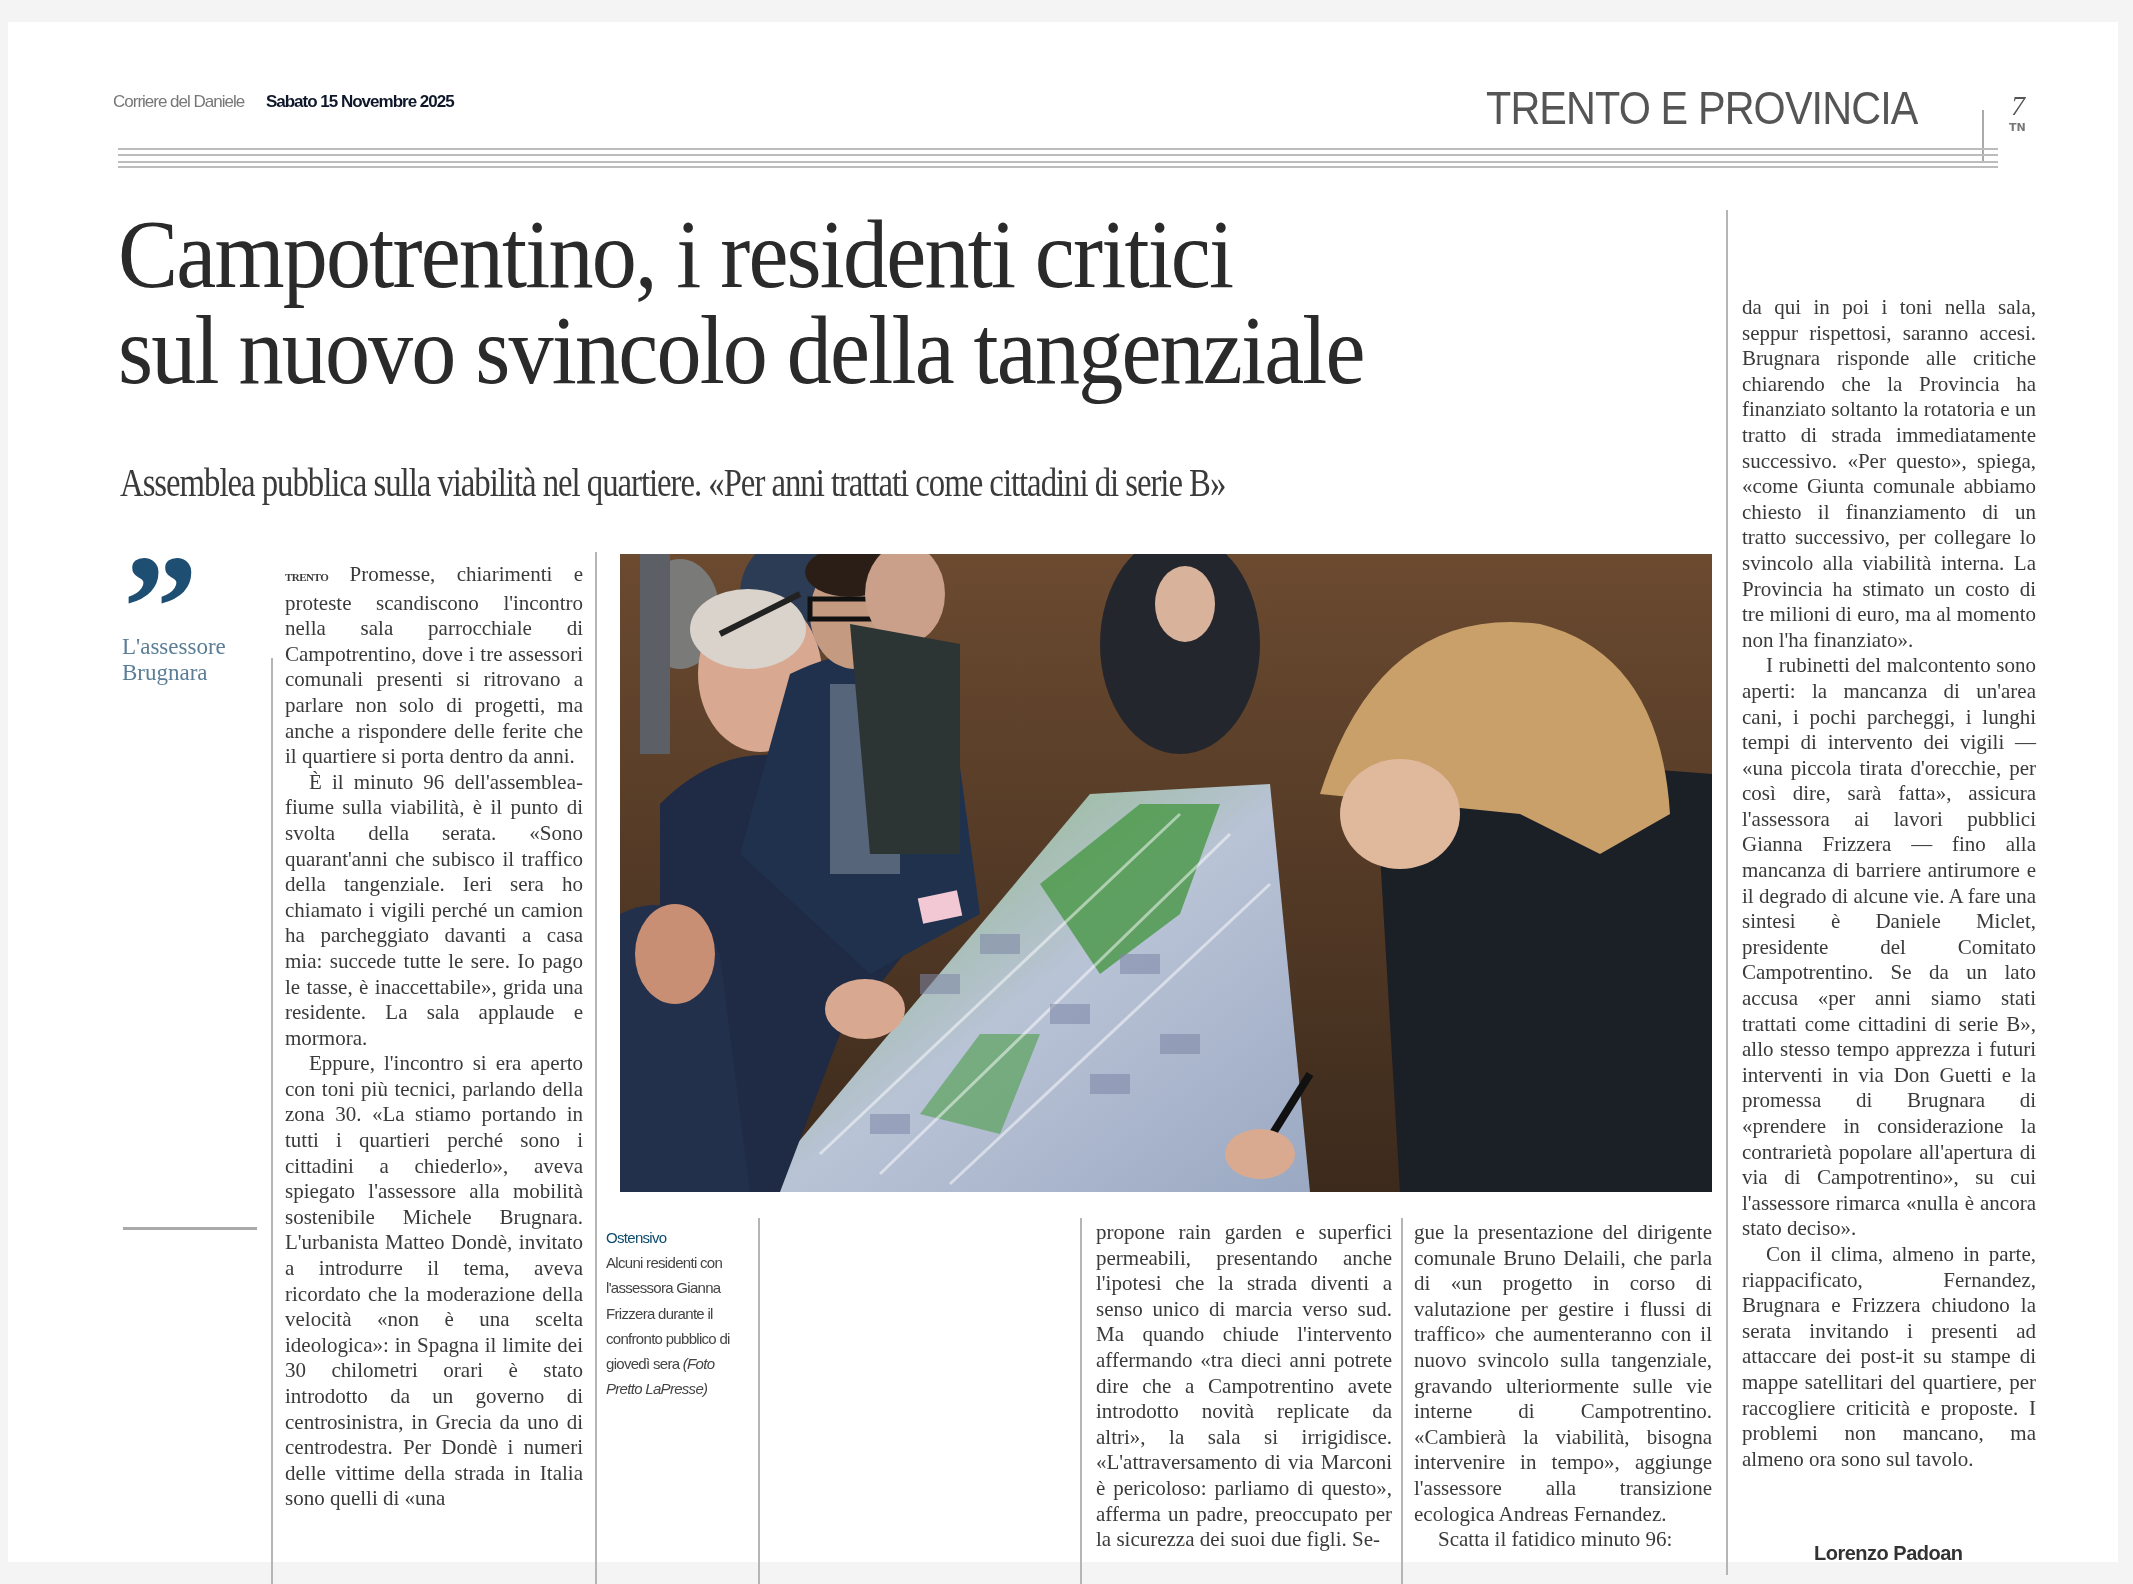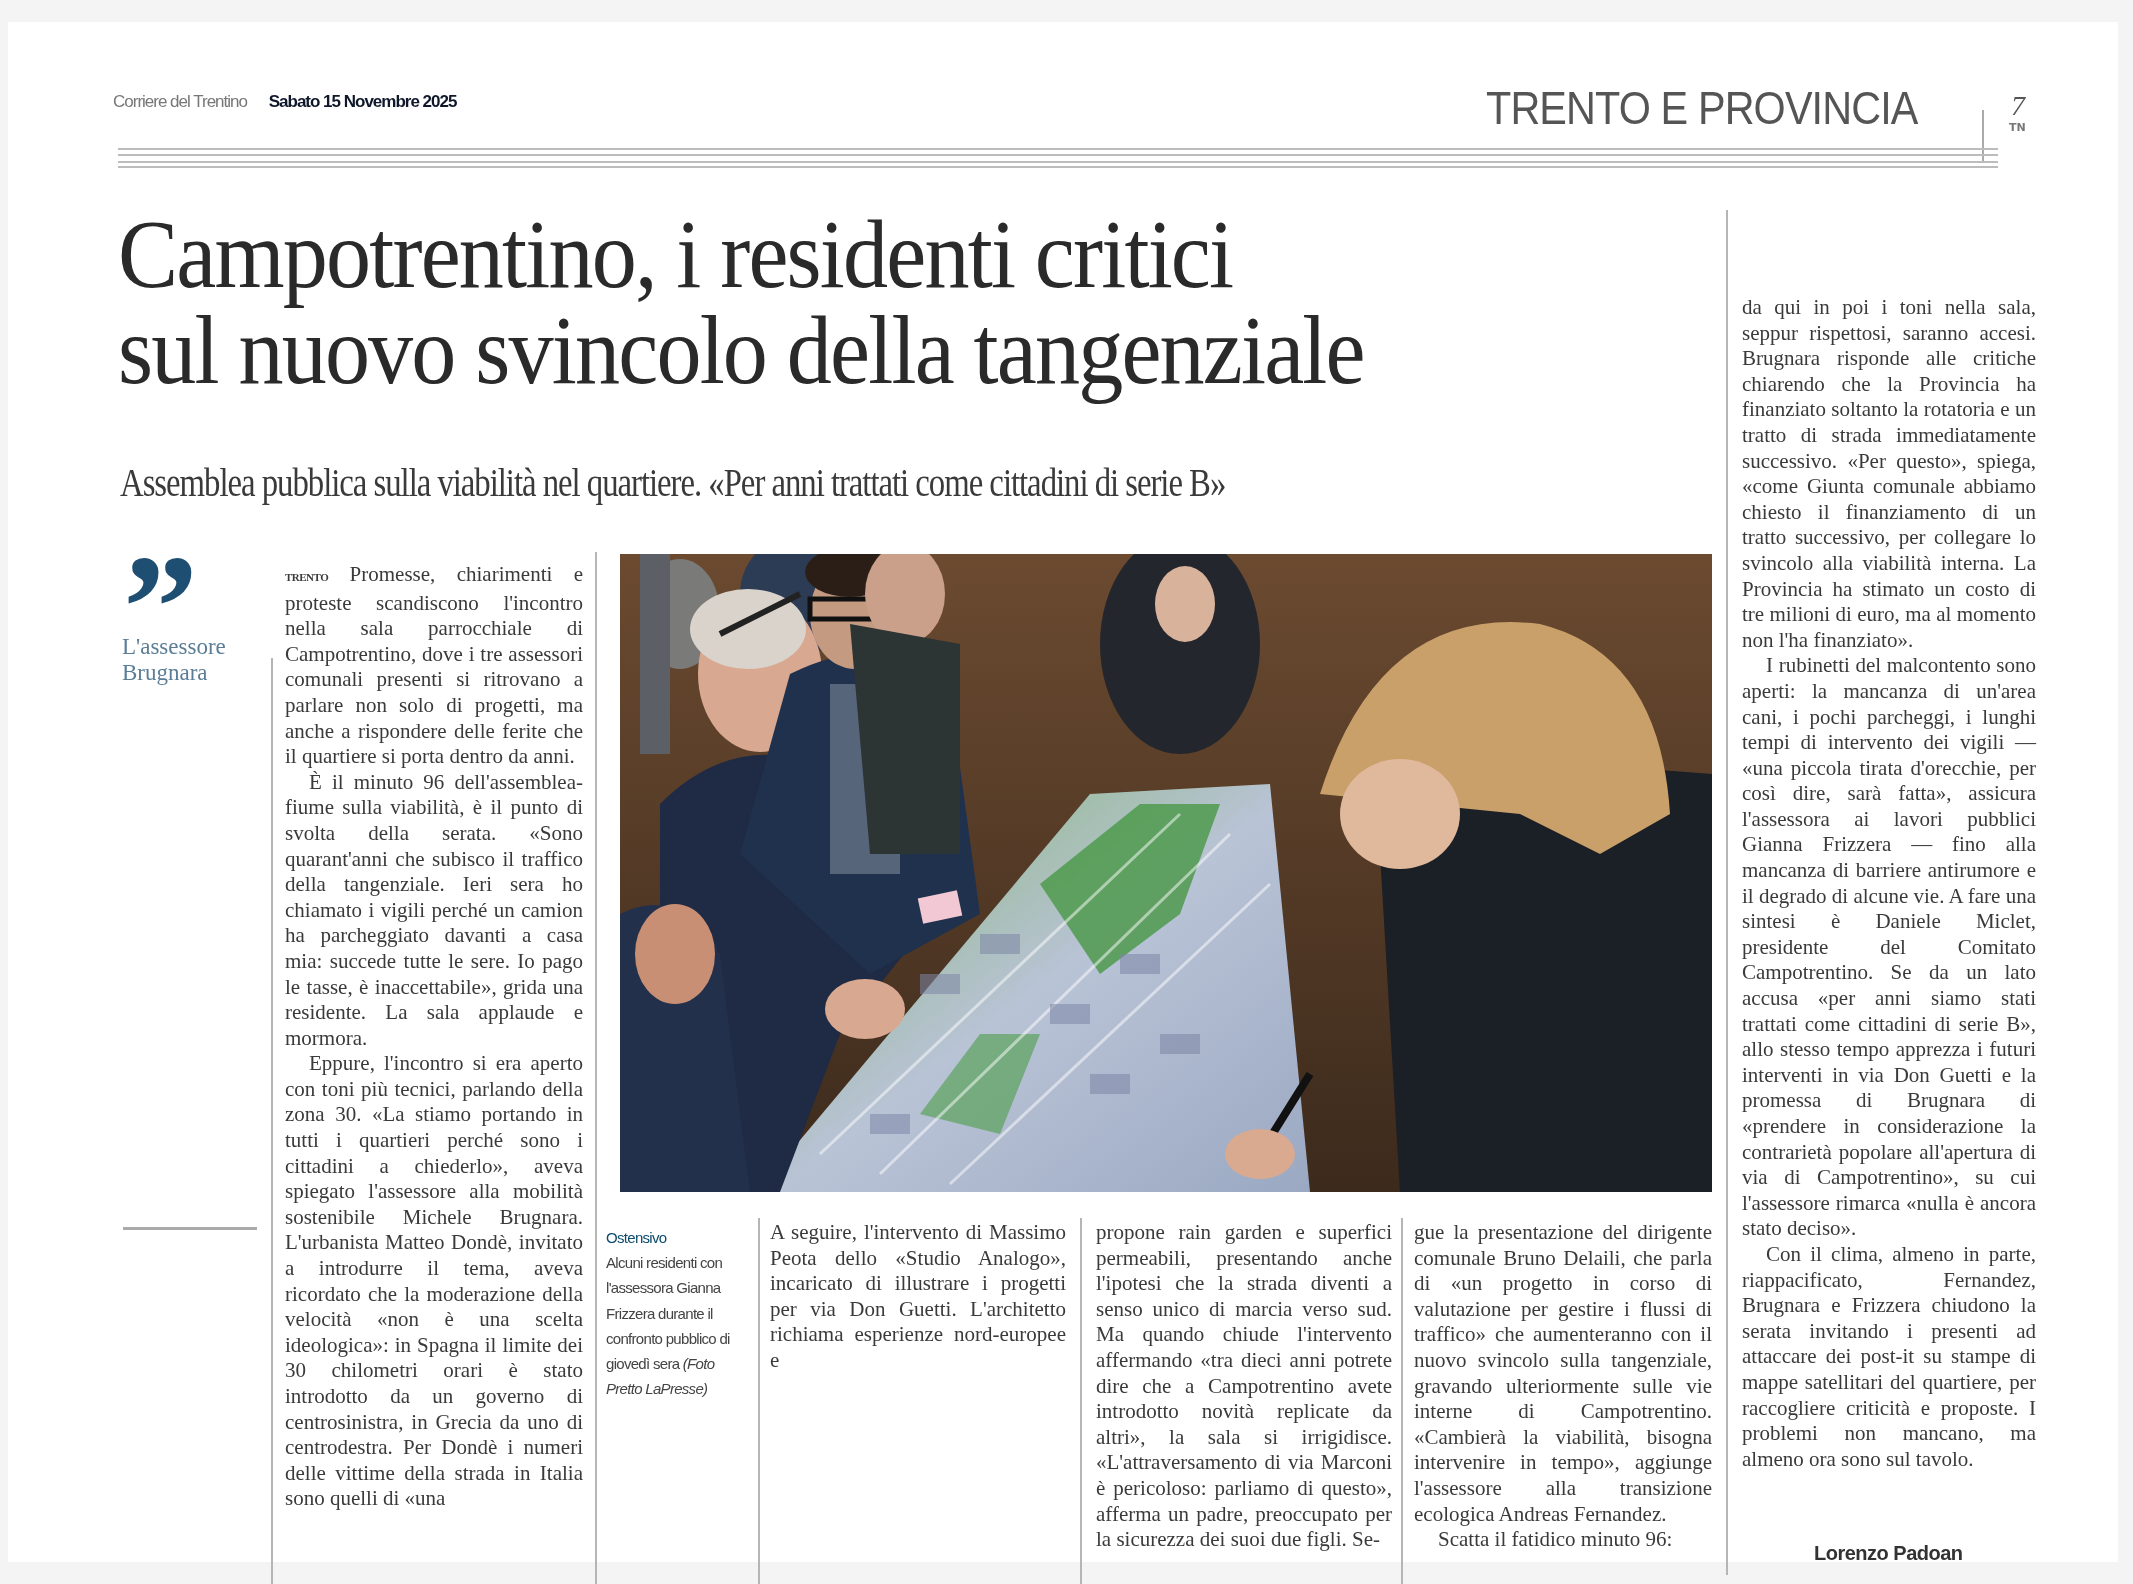--- a/index.html
+++ b/index.html
@@ -111,21 +111,21 @@
     left: 612px; top: 532px; width: 1092px; height: 638px;
     overflow: hidden; background: #5a3a25;
   }
 </style>
 </head>
 <body>
 
 <div class="page">
 
   <div class="abs masthead-left">
-    <span class="paper">Corriere del Trentino</span>
+    <span class="paper">Corriere del Daniele</span>
     <span class="date">Sabato 15 Novembre 2025</span>
   </div>
   <div class="abs section-title">TRENTO E PROVINCIA</div>
   <div class="abs section-sep"></div>
   <div class="abs page-num">7</div>
   <div class="abs page-ed">TN</div>
   <div class="abs rule" style="top:126px"></div>
   <div class="abs rule" style="top:132px"></div>
   <div class="abs rule" style="top:139px"></div>
   <div class="abs rule" style="top:144px"></div>
@@ -221,21 +221,20 @@
     </svg>
   </div>
 
   <div class="abs caption">
     <span class="cap-label">Ostensivo</span>
     <span>Alcuni residenti con l'assessora Gianna Frizzera durante il confronto pubblico di giovedì sera</span>
     <span class="cap-credit">(Foto Pretto LaPresse)</span>
   </div>
 
   <div class="abs col col2">
-    <p>A seguire, l'intervento di Massimo Peota dello «Studio Analogo», incaricato di illustrare i progetti per via Don Guetti. L'architetto richiama esperienze nord-europee e</p>
   </div>
   <div class="abs col col3">
     <p>propone rain garden e superfici permeabili, presentando anche l'ipotesi che la strada diventi a senso unico di marcia verso sud. Ma quando chiude l'intervento affermando «tra dieci anni potrete dire che a Campotrentino avete introdotto novità replicate da altri», la sala si irrigidisce. «L'attraversamento di via Marconi è pericoloso: parliamo di questo», afferma un padre, preoccupato per la sicurezza dei suoi due figli. Se-</p>
   </div>
   <div class="abs col col4">
     <p>gue la presentazione del dirigente comunale Bruno Delai­li, che parla di «un progetto in corso di valutazione per gestire i flussi di traffico» che aumenteranno con il nuovo svincolo sulla tangenziale, gravando ulteriormente sulle vie interne di Campotrentino. «Cambierà la viabilità, bisogna intervenire in tempo», aggiunge l'assessore alla transizione ecologica Andreas Fernandez.</p>
     <p>Scatta il fatidico minuto 96:</p>
   </div>
 
   <div class="abs col col5">

